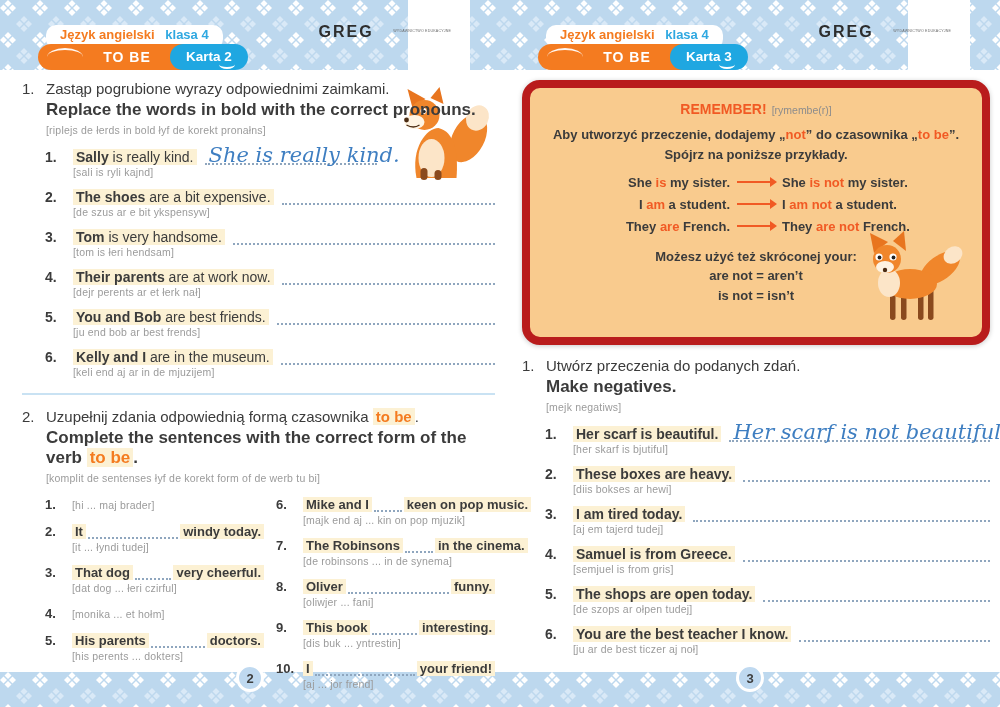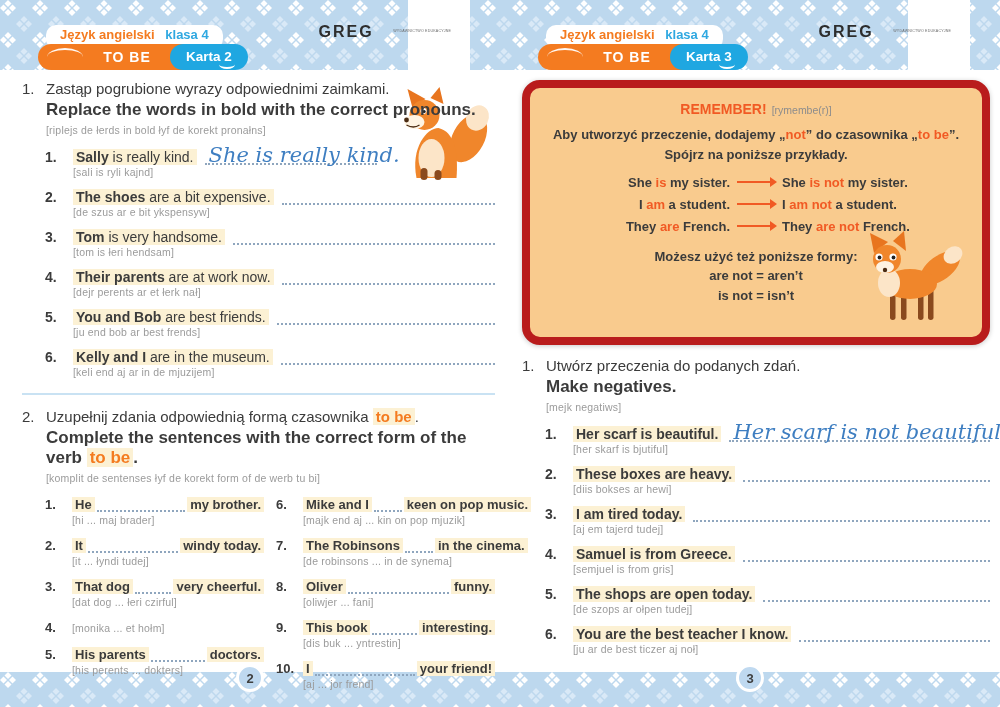--- a/index.html
+++ b/index.html
@@ -324,25 +324,20 @@
       <div class="t-en"><span>Complete the sentences with the correct form of the verb </span><span class="hl-orange">to be</span><span>.</span></div>
       <div class="phon">[komplit de sentenses łyf de korekt form of de werb tu bi]</div>
     </div>
   </div>
 
   <div class="ex2-cols">
     <div class="col">
       <div class="item2">
         <span class="inum">1.</span>
         <div class="ibody">
-          <div class="i2line">
-              <span class="seg">He</span>
-              <span class="dots2"></span>
-              <span class="seg">my brother.</span>
-            </div>
           <div class="phon">[hi ... maj brader]</div>
         </div>
       </div>
       <div class="item2">
         <span class="inum">2.</span>
         <div class="ibody">
           <div class="i2line">
               <span class="seg">It</span>
               <span class="dots2"></span>
               <span class="seg">windy today.</span>
@@ -450,21 +445,21 @@
       <div class="arrow"></div>
       <div class="ex-r"><span>She </span><span class="o">is not</span><span> my sister.</span></div>
       <div class="ex-l"><span>I </span><span class="o">am</span><span> a student.</span></div>
       <div class="arrow"></div>
       <div class="ex-r"><span>I </span><span class="o">am not</span><span> a student.</span></div>
       <div class="ex-l"><span>They </span><span class="o">are</span><span> French.</span></div>
       <div class="arrow"></div>
       <div class="ex-r"><span>They </span><span class="o">are not</span><span> French.</span></div>
     </div>
     <div class="rem-short">
-      <div>Możesz użyć też poniższe formy:</div>
+      <div>Możesz użyć też skróconej your:</div>
       <div>are not = aren’t</div>
       <div>is not = isn’t</div>
     </div>
   </div>
 
   <svg class="fox-standing" viewBox="0 0 110 105">
     <ellipse cx="80" cy="40" rx="23" ry="12" fill="#F0862B" transform="rotate(-36 80 40)"></ellipse>
     <ellipse cx="93" cy="27" rx="10" ry="8" fill="#FCE5C8" transform="rotate(-36 93 27)"></ellipse>
     <rect x="30" y="64" width="5.5" height="28" rx="2.7" fill="#8A4A1E"></rect>
     <rect x="41" y="66" width="5.5" height="26" rx="2.7" fill="#8A4A1E"></rect>

